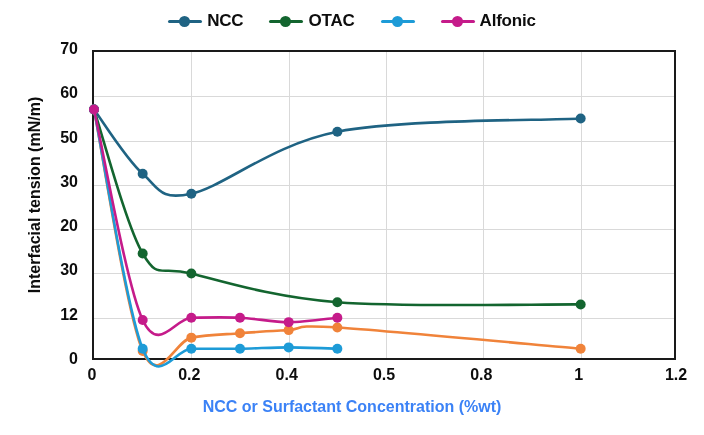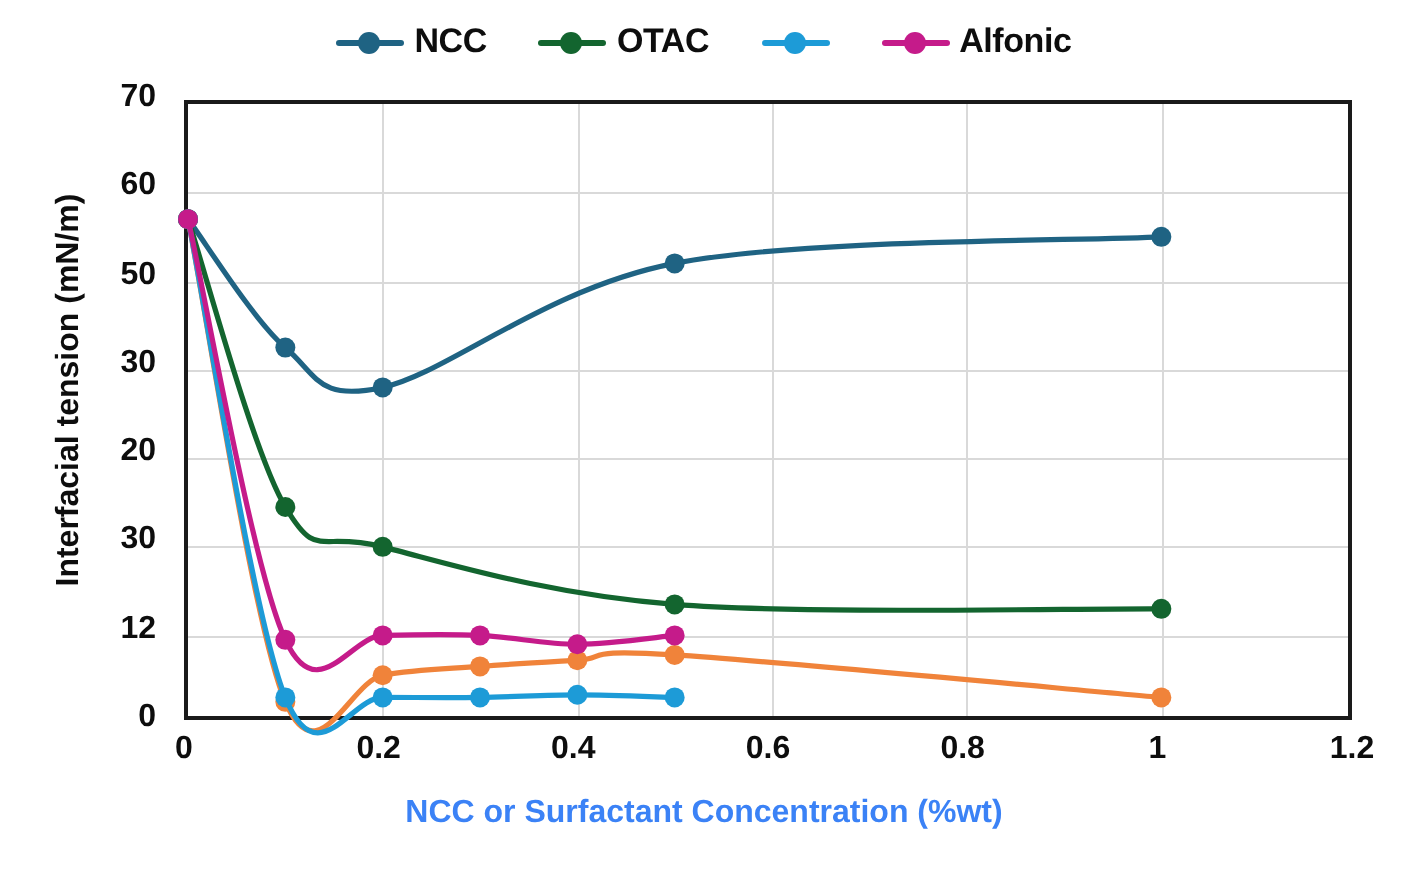--- a/index.html
+++ b/index.html
@@ -284,21 +284,21 @@
       <div class="xtick" style="left: 92px;">
         <span>0</span>
       </div>
       <div class="xtick" style="left: 189.333px;">
         <span>0.2</span>
       </div>
       <div class="xtick" style="left: 286.667px;">
         <span>0.4</span>
       </div>
       <div class="xtick" style="left: 384px;">
-        <span>0.6</span>
+        <span>0.5</span>
       </div>
       <div class="xtick" style="left: 481.333px;">
         <span>0.8</span>
       </div>
       <div class="xtick" style="left: 578.667px;">
         <span>1</span>
       </div>
       <div class="xtick" style="left: 676px;">
         <span>1.2</span>
       </div>

